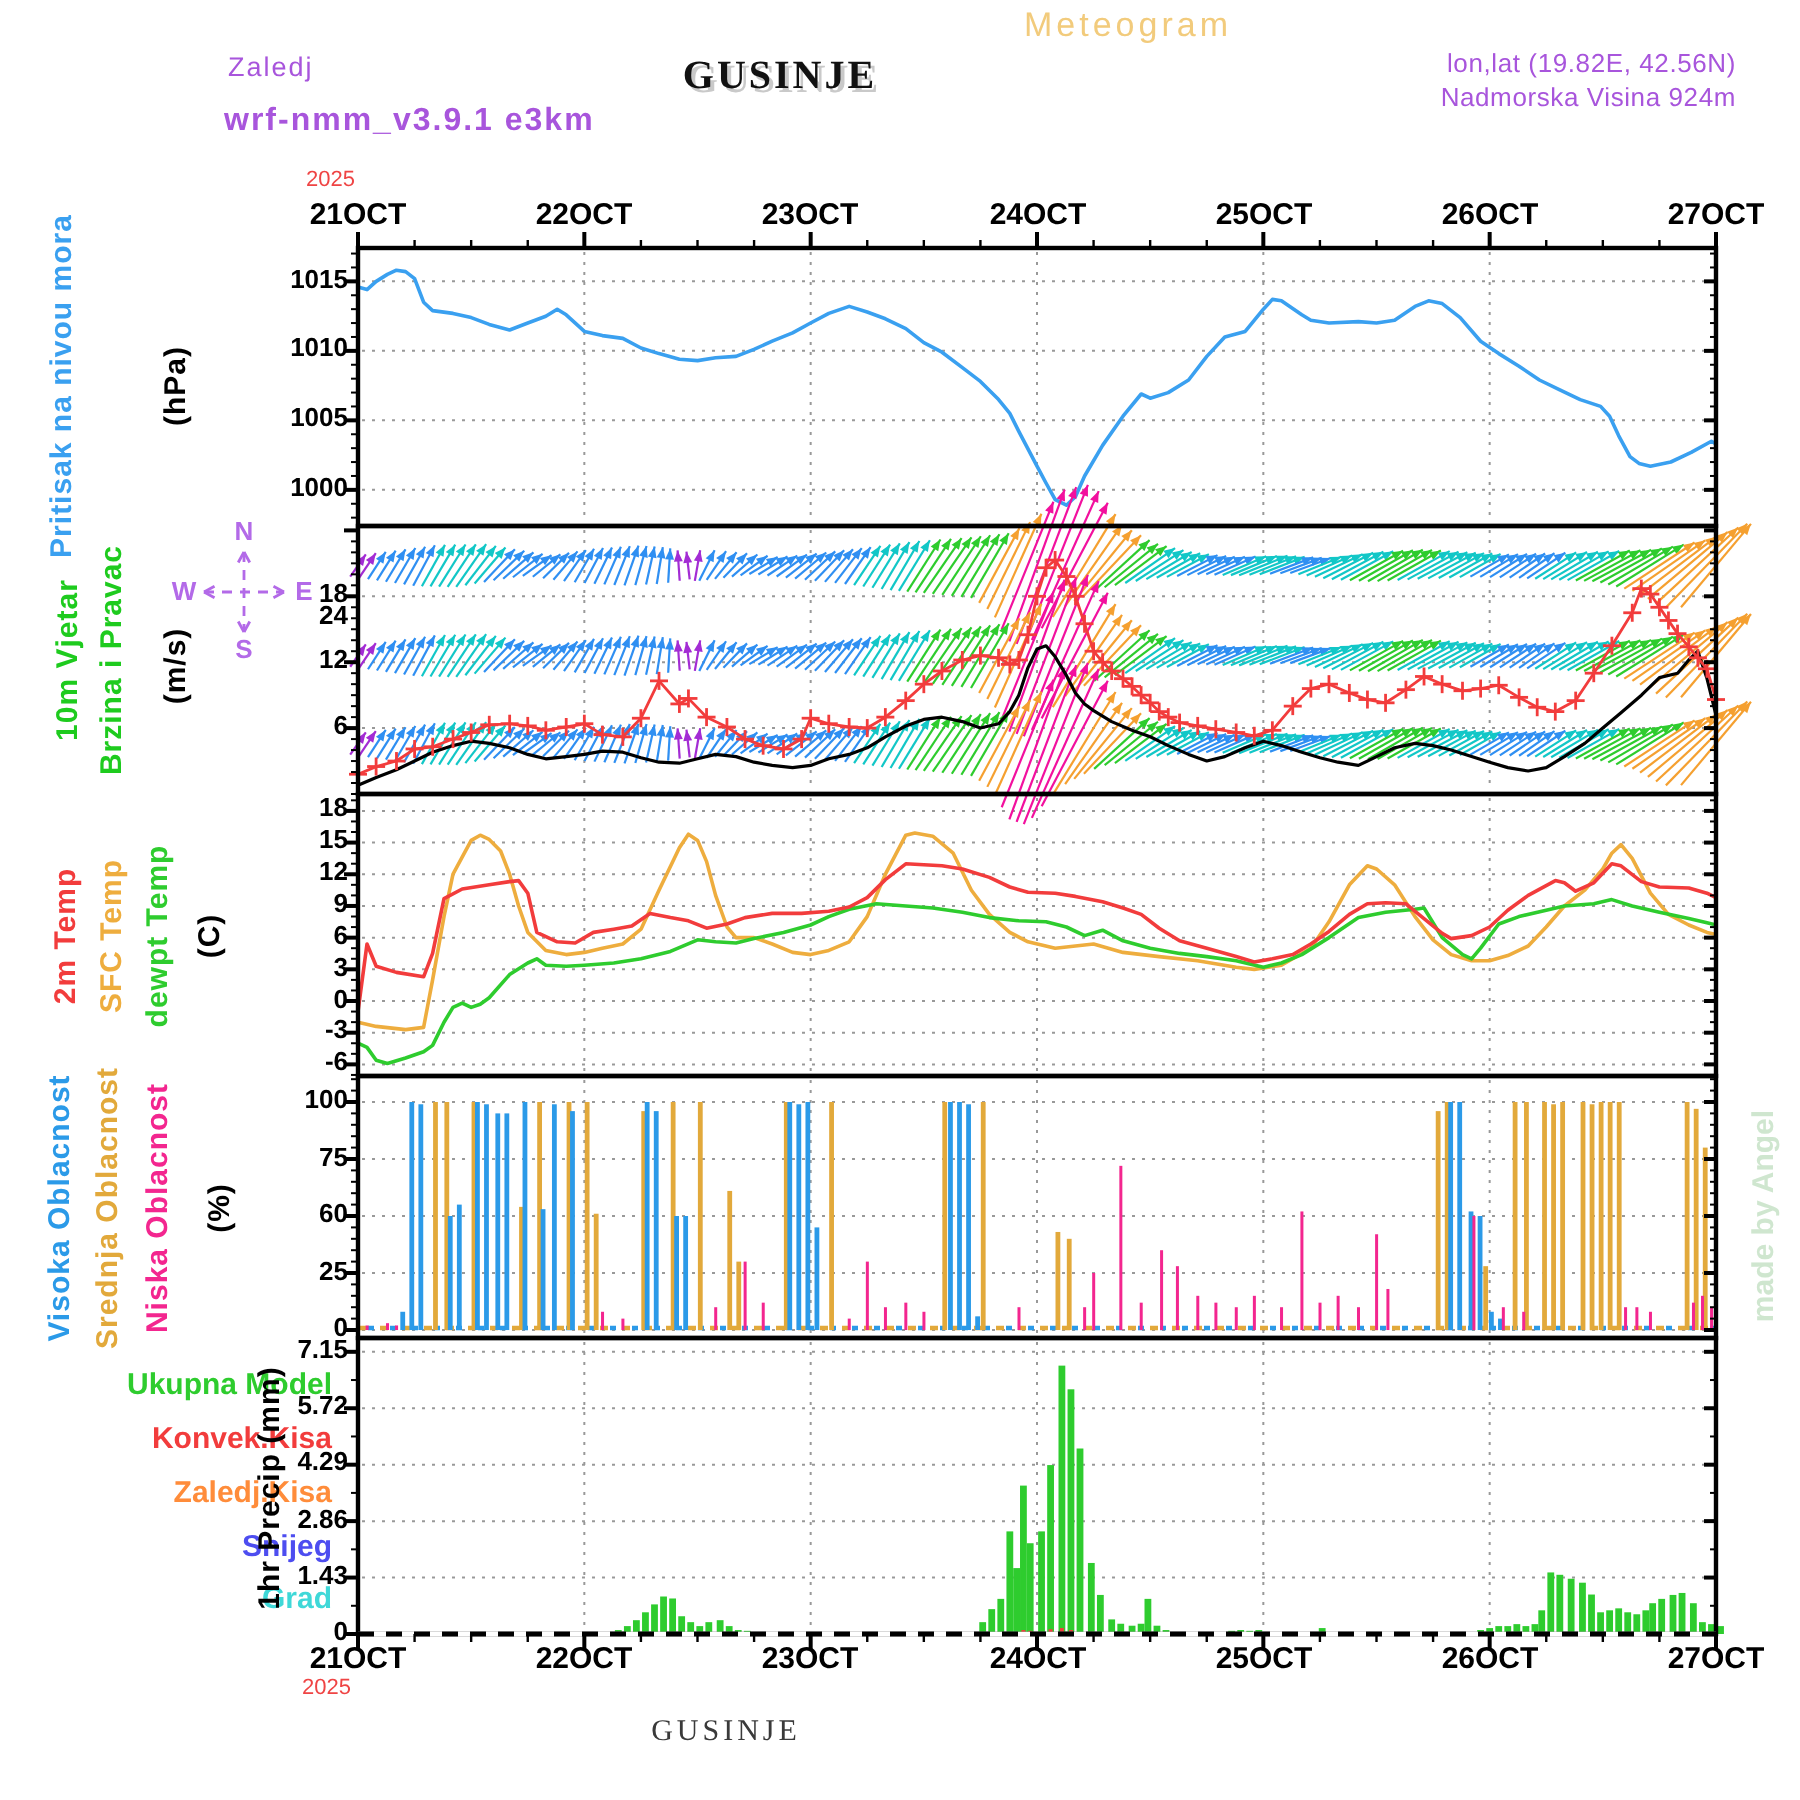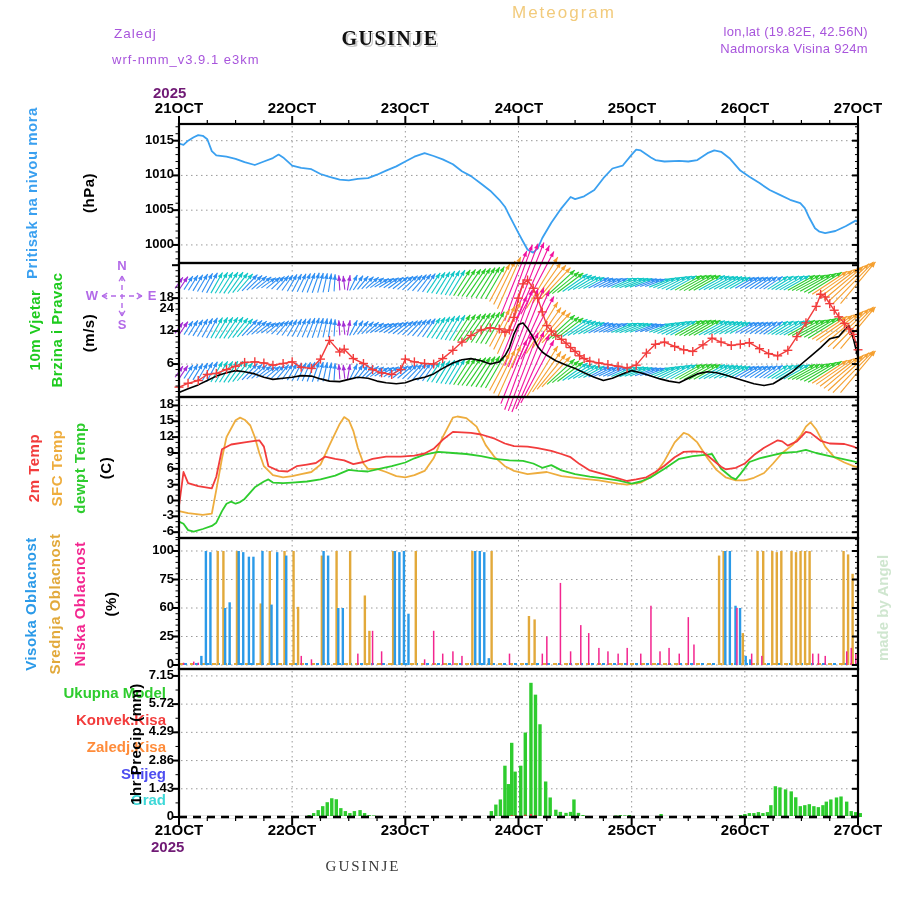--- a/index.html
+++ b/index.html
@@ -3,27 +3,27 @@
 <meta charset="utf-8">
 <style>
   html,body{margin:0;padding:0;background:#fff;}
   .stage{position:relative;width:900px;height:900px;background:#fff;overflow:hidden;
          font-family:"Liberation Sans",sans-serif;}
   .abs{position:absolute;white-space:nowrap;}
   .vlab{position:absolute;white-space:nowrap;transform:translate(-50%,-50%) rotate(-90deg);
         font-weight:700;font-size:15px;letter-spacing:0.5px;}
   .wm{font-size:17px;letter-spacing:2px;font-weight:400;}
   .model-label{font-size:13.5px;font-weight:400;letter-spacing:1px;}
-  .model-name{font-size:13px;font-weight:400;letter-spacing:1px;}
+  .model-name{font-size:16px;font-weight:700;letter-spacing:1px;}
   .station{font-family:"Liberation Serif",serif;font-size:20px;font-weight:700;
            letter-spacing:1.5px;color:#111;text-shadow:2px 2px 0 #c9c9c9;}
   .info{font-size:13px;font-weight:400;text-align:right;letter-spacing:0.3px;}
   .ytick{position:absolute;width:56px;text-align:right;font-size:13px;font-weight:700;color:#000;}
   .daylab{position:absolute;width:90px;text-align:center;font-size:15px;font-weight:700;color:#000;}
-  .yearlab{position:absolute;font-size:15px;font-weight:700;color:#701a75;}
+  .yearlab{position:absolute;font-size:11px;font-weight:400;color:#ef4444;}
   .plab{position:absolute;right:734px;text-align:right;font-size:15px;font-weight:700;}
   .credit{position:absolute;transform:translate(-50%,-50%) rotate(-90deg);white-space:nowrap;
           font-size:15px;font-weight:700;}
   .footer{position:absolute;font-family:"Liberation Serif",serif;font-size:15px;
           letter-spacing:2px;color:#3a3a3a;width:200px;text-align:center;}
   svg{position:absolute;left:0;top:0;}
 </style>
 </head>
 <body>
 

